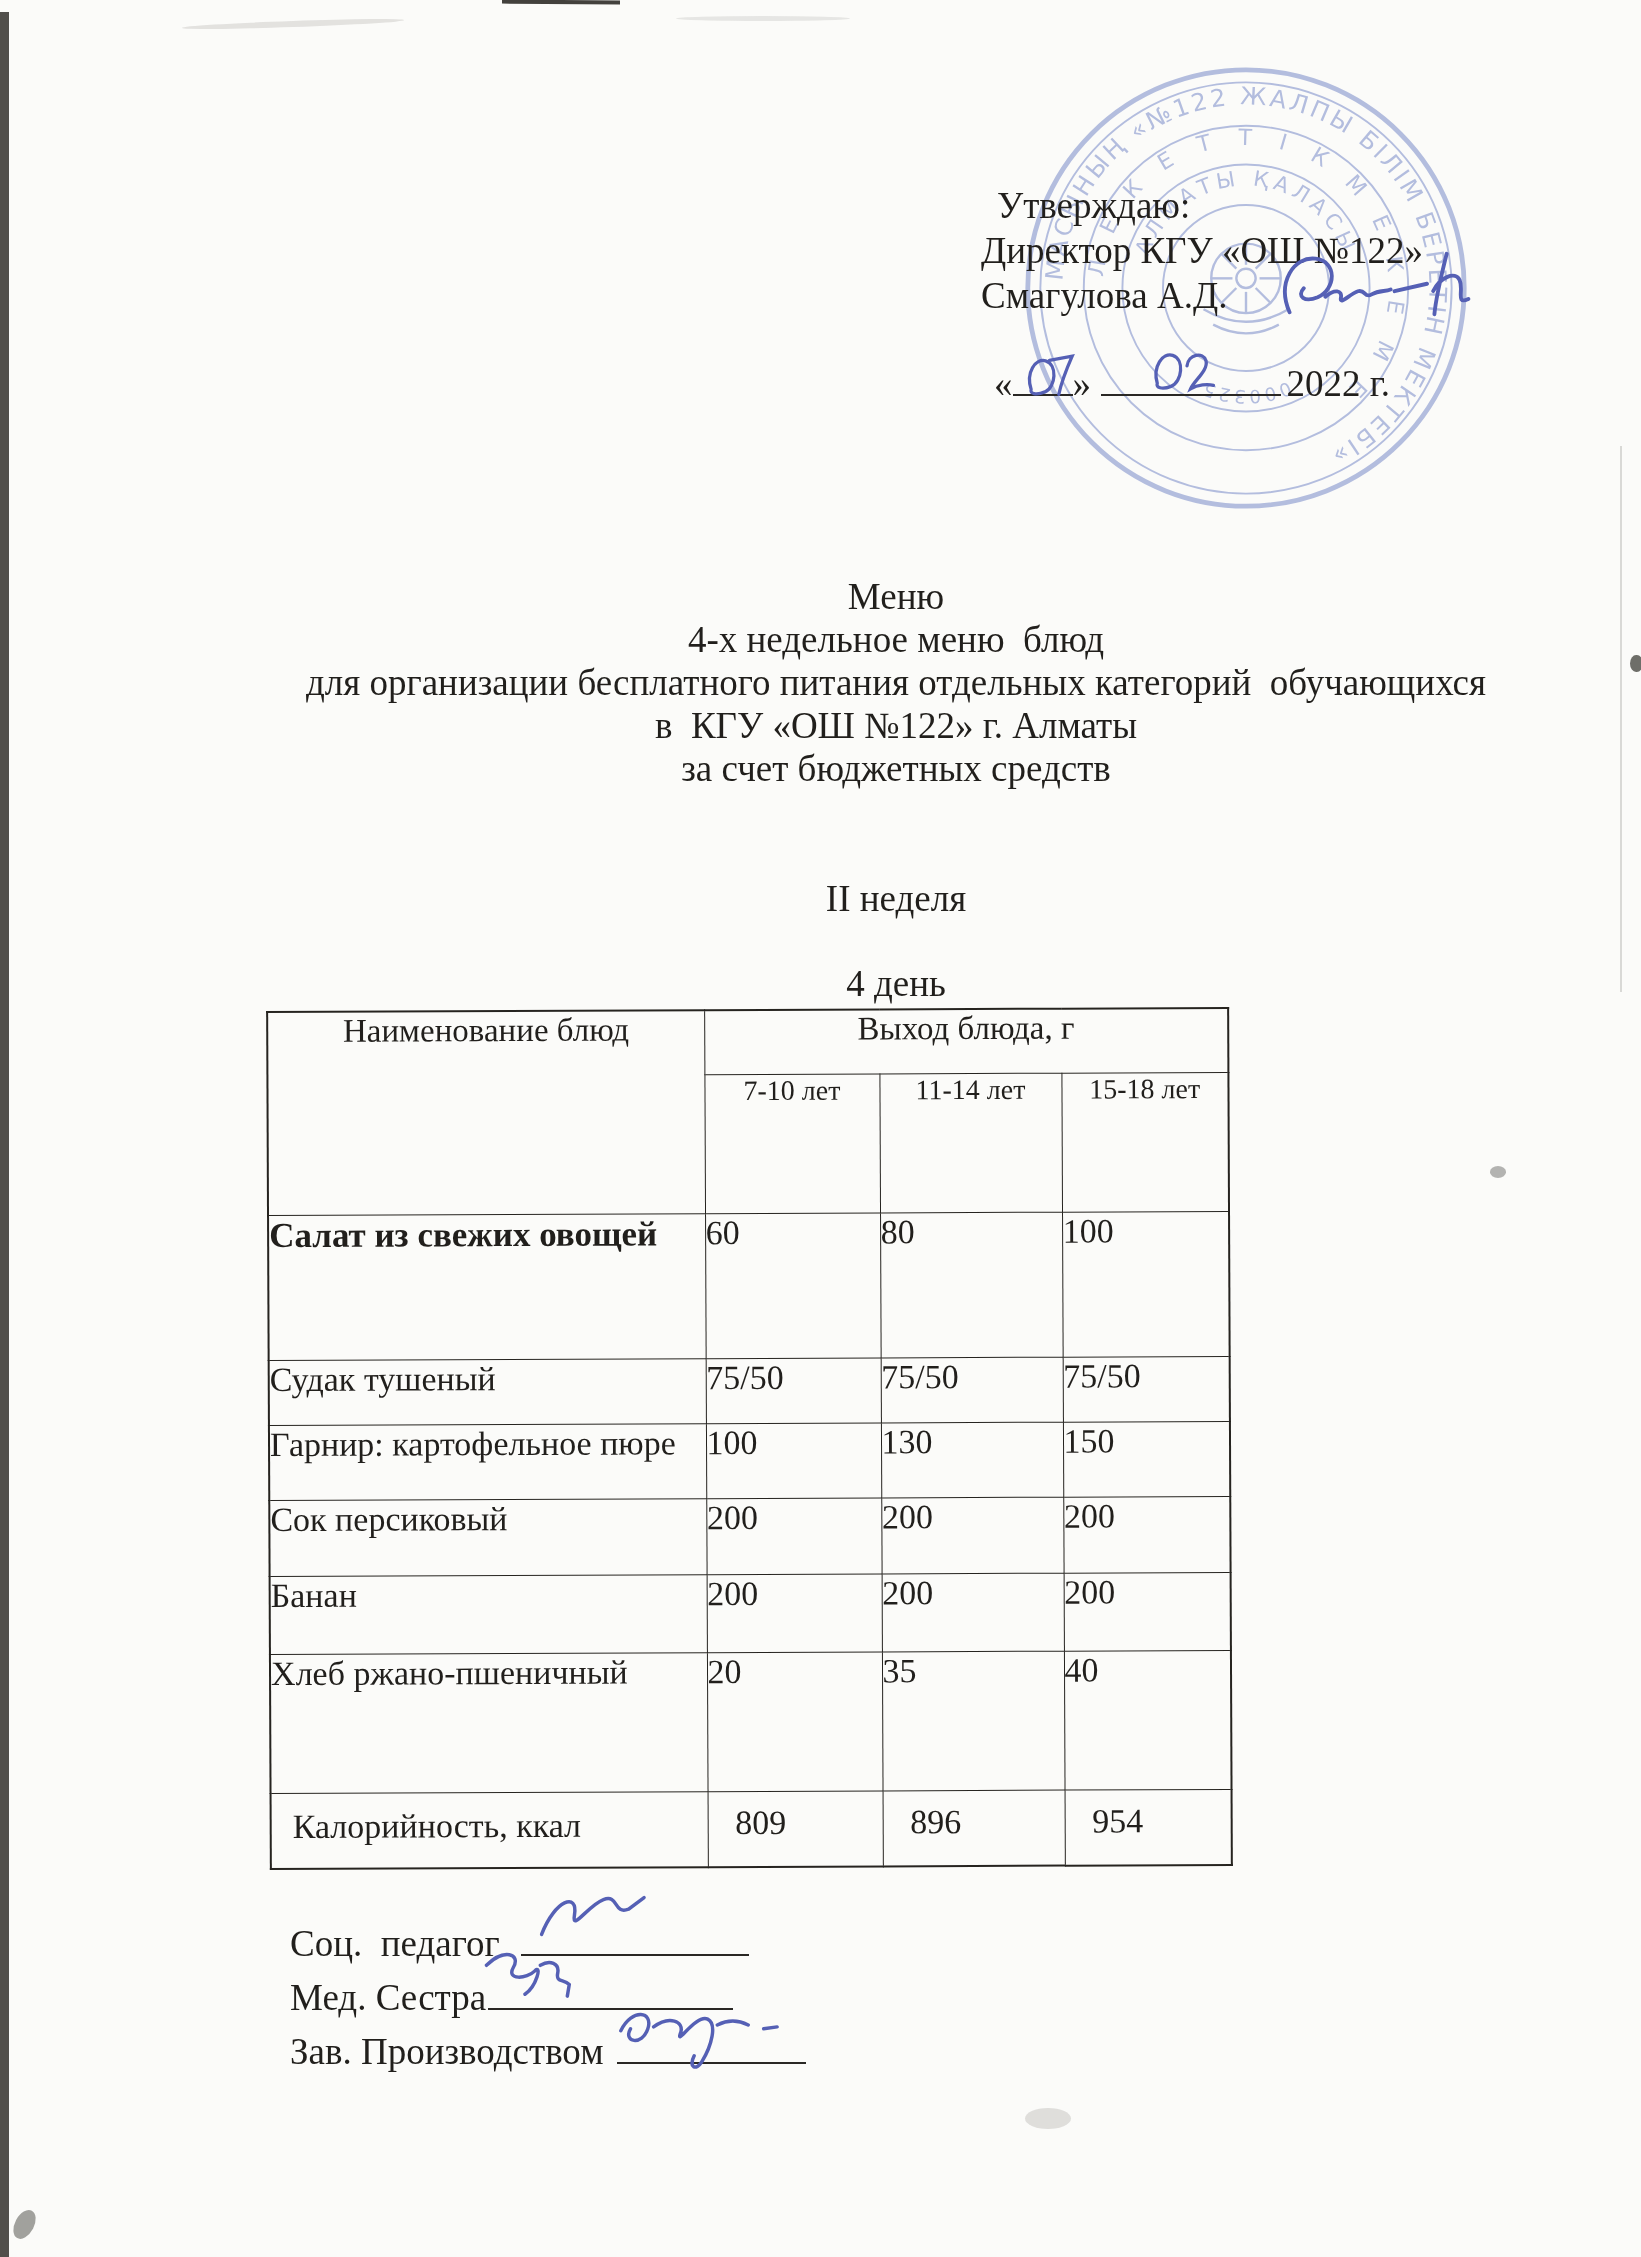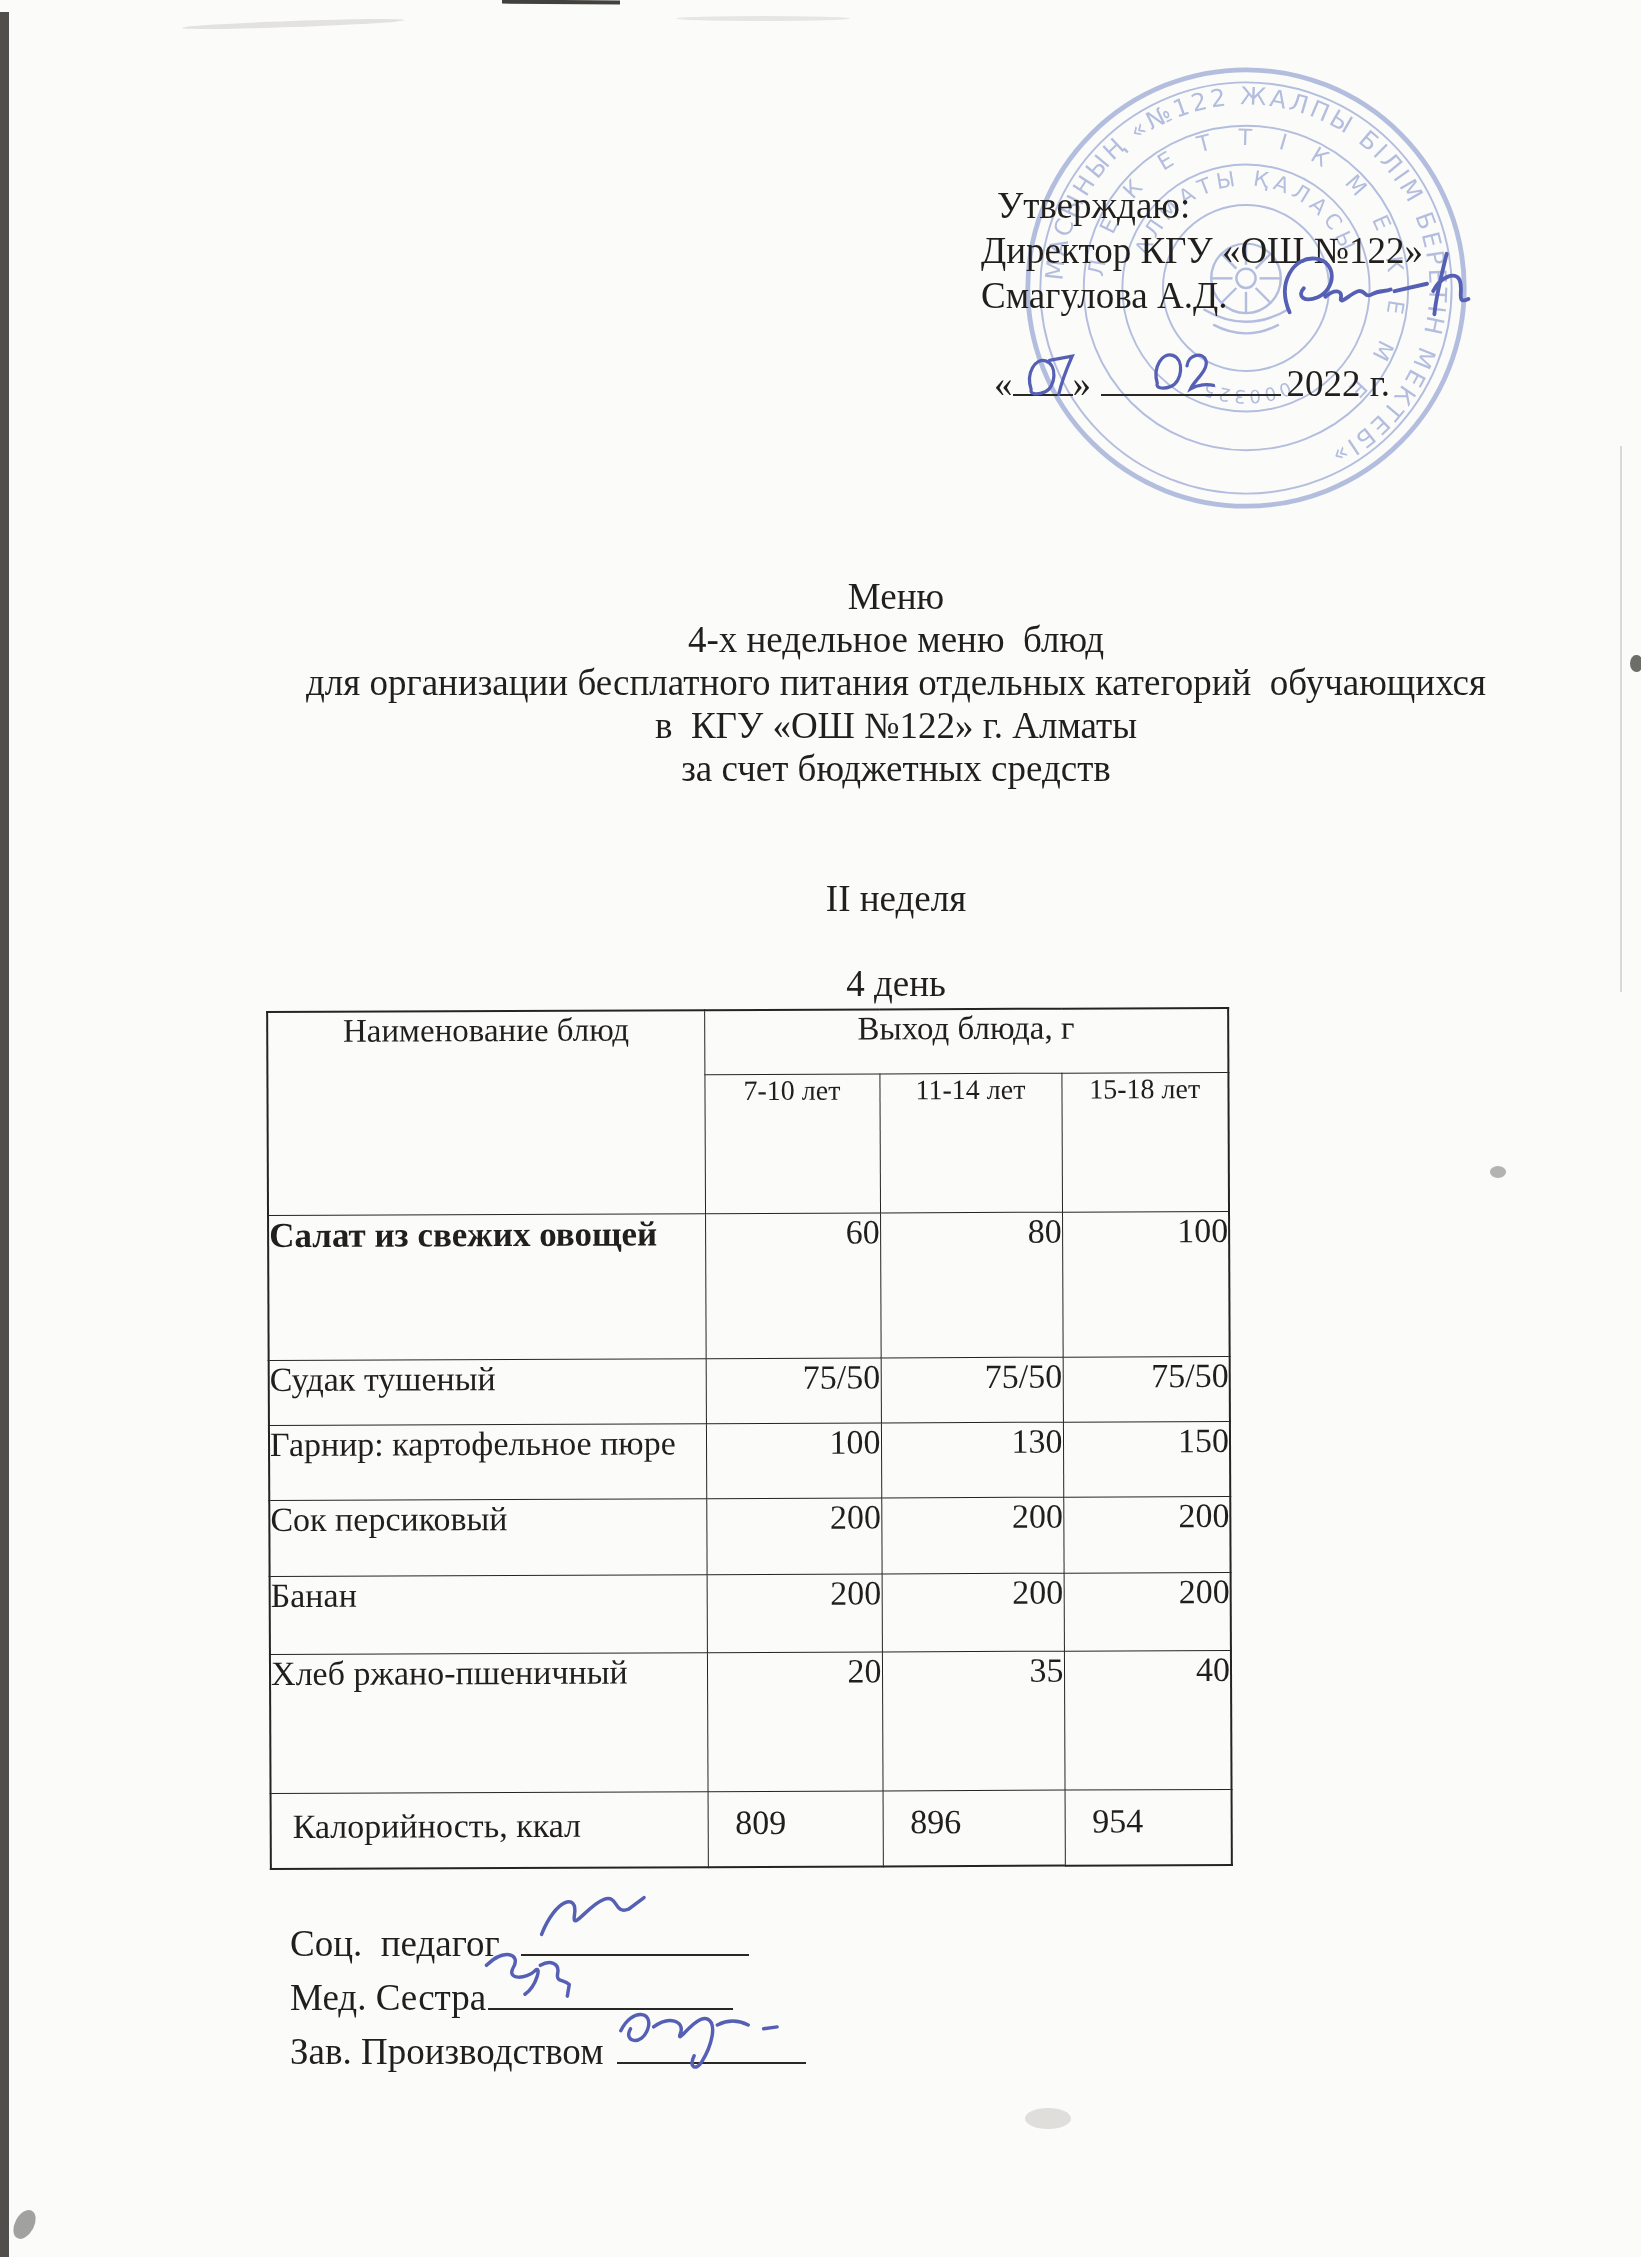--- a/index.html
+++ b/index.html
@@ -49,21 +49,21 @@
   table.menu col.c2{width:182px;} table.menu col.c3{width:167px;}
   table.menu th, table.menu td{
     border:1.9px solid #262420;vertical-align:top;padding:0;
     font-weight:normal;
   }
   table.menu{border:2.9px solid #262420;}
   .gh{height:63px;text-align:center;font-weight:bold;font-size:33px;padding-top:9.7px;}
   .nh{text-align:center;vertical-align:middle;font-weight:bold;font-size:33px;}
   .ah{height:138px;text-align:center;font-weight:bold;font-size:28px;padding-top:13.5px;}
   td.nm{text-align:left;padding:7.7px 5.8px 0 15.4px;}
-  td.vl{text-align:right;padding-top:7.7px;}
+  td.vl{text-align:left;padding-top:7.7px;}
   tr.r0{height:145px;} tr.r0 td.nm{font-weight:bold;font-size:35px;}
   tr.r1{height:65px;} tr.r2{height:75px;} tr.r3{height:76px;}
   tr.r4{height:78px;} tr.r5{height:139px;}
   tr.r6{height:75px;} tr.r6 td.nm{padding-top:13.5px;padding-left:21px;}
   tr.r6 td.vl{text-align:left;padding-left:27px;padding-top:12px;}
   
   .sign-block{position:absolute;left:290px;top:1917px;font-size:37px;}
   .sig-line{height:54px;position:relative;}
   .sblank{display:inline-block;border-bottom:2.9px solid #2a2825;position:relative;height:37px;vertical-align:baseline;}
   .sb0{width:228px;margin-left:21px;}

